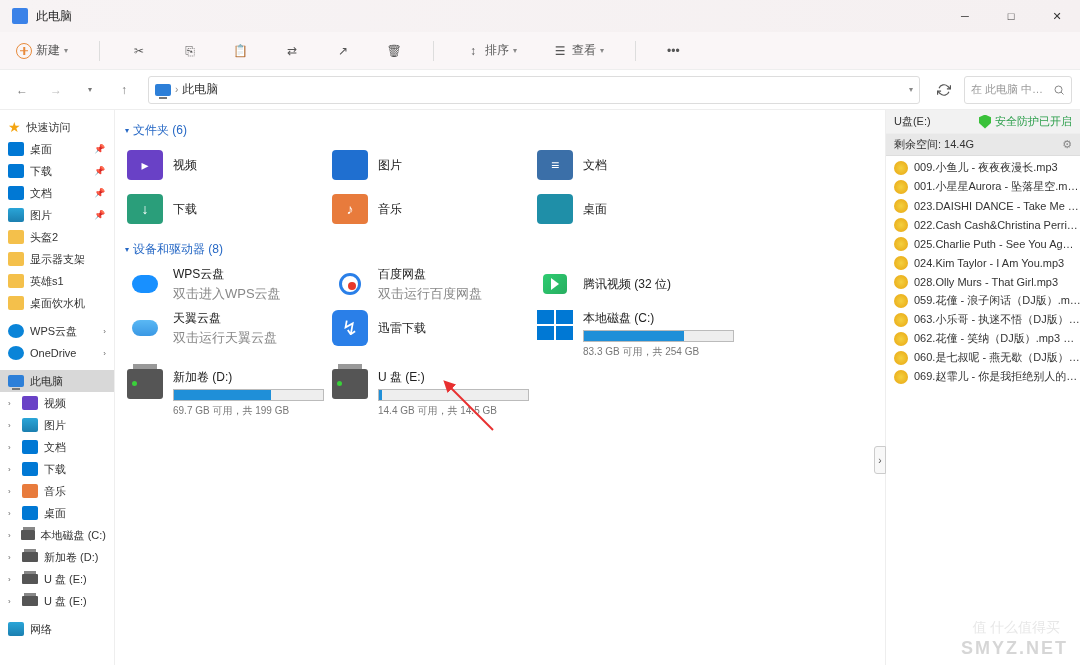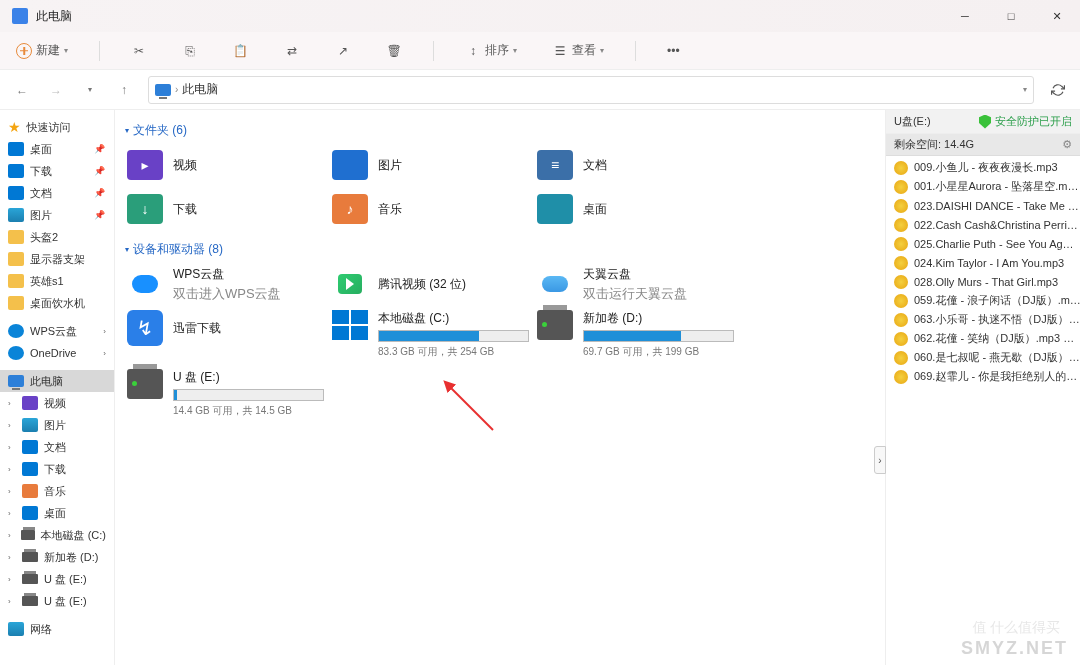--- a/index.html
+++ b/index.html
@@ -173,20 +173,27 @@
     <span style="color:#888;font-size:10px">›</span>
     <span>此电脑</span>
     <span style="margin-left:auto;color:#888;font-size:8px">▾</span>
   </div>
   <div class="addr-refresh">
     <svg width="14" height="14" viewBox="0 0 24 24" fill="none" stroke="#555" stroke-width="2">
         <path d="M23 4v6h-6M1 20v-6h6"></path>
         <path d="M3.51 9a9 9 0 0114.85-3.36L23 10M1 14l4.64 4.36A9 9 0 0020.49 15"></path>
       </svg>
   </div>
+  <div class="searchbox">
+    <span>在 此电脑 中…</span>
+    <svg width="12" height="12" viewBox="0 0 24 24" fill="none" stroke="#888" stroke-width="2">
+        <circle cx="11" cy="11" r="7"></circle>
+        <line x1="21" y1="21" x2="16" y2="16"></line>
+      </svg>
+  </div>
 </div>
 
 <div class="main">
 
   <div class="sidebar">
     <div class="sb-item">
       <span class="star">★</span>
       <span>快速访问</span>
     </div>
     <div id="sb-pinned">
@@ -357,20 +364,29 @@
       <span>设备和驱动器 (8)</span>
     </div>
     <div class="fld-grid" id="drives-grid">
         <div class="fld-item">
        <div class="app-ico wps-ico">
             <div class="wps-shape"></div>
           </div>
        <div>
             <div class="fld-name">WPS云盘</div>
        <div class="fld-sub">双击进入WPS云盘</div>
+          </div>
+     </div>
+        <div class="fld-item">
+       <div class="app-ico baidu-ico">
+            <div class="baidu-shape"></div>
+          </div>
+       <div>
+            <div class="fld-name">百度网盘</div>
+       <div class="fld-sub">双击运行百度网盘</div>
           </div>
      </div>
         <div class="fld-item">
        <div class="app-ico tencent-ico">
             <div class="tencent-shape"></div>
           </div>
        <div>
             <div class="fld-name">腾讯视频 (32 位)</div>
        </div>
      </div>

